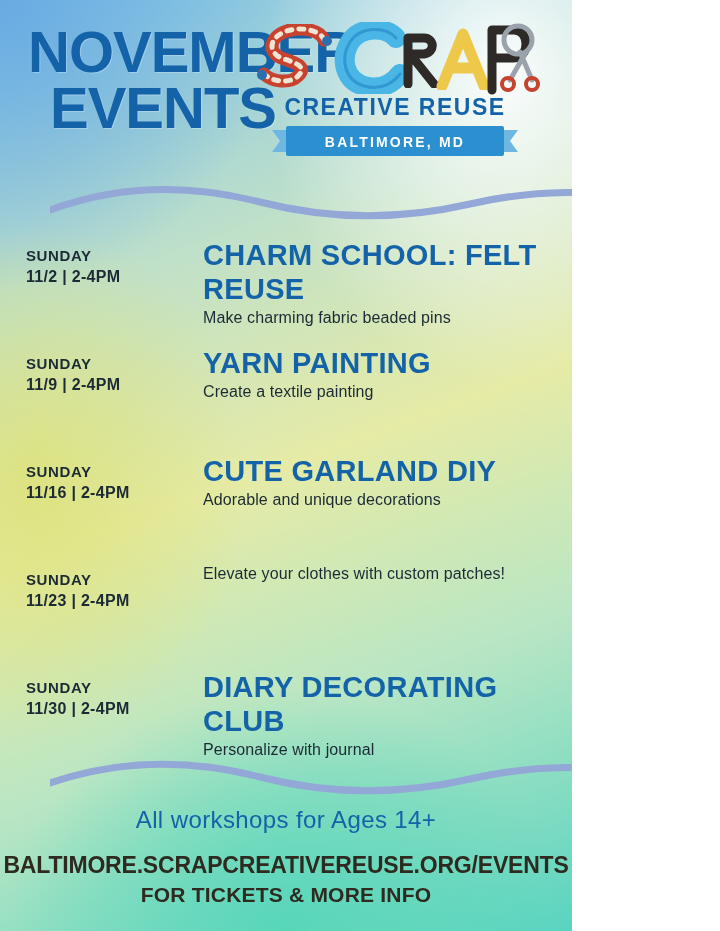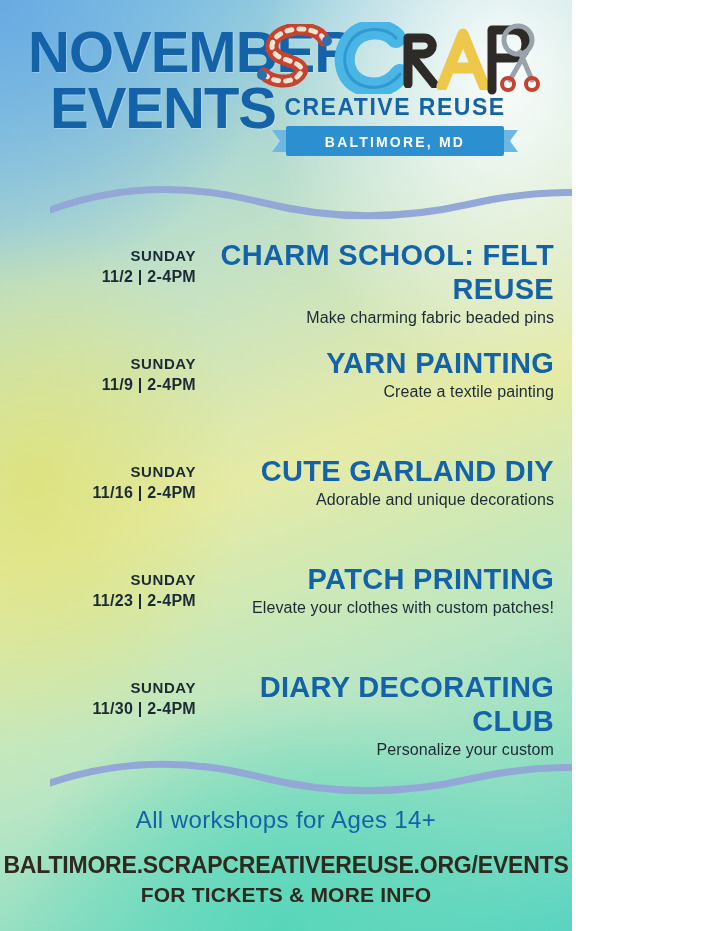--- a/index.html
+++ b/index.html
@@ -125,21 +125,20 @@
 
   
   .events {
     position: absolute;
     left: 0; right: 0;
     top: 238px;
   }
   .event {
     position: relative;
     height: 108px;
-    text-align: right;
   }
   .event .when {
     position: absolute;
     left: 26px;
     top: 8px;
     width: 170px;
     color: #1b2a34;
   }
   .when .day {
     font-weight: bold;
@@ -294,33 +293,32 @@
         <div class="desc">Adorable and unique decorations</div>
       </div>
     </div>
 
     <div class="event">
       <div class="when">
         <div class="day">SUNDAY</div>
         <div class="date">11/23 | 2-4PM</div>
       </div>
       <div class="info">
-        <div class="name">PATCH PRINTING</div>
         <div class="desc">Elevate your clothes with custom patches!</div>
       </div>
     </div>
 
     <div class="event">
       <div class="when">
         <div class="day">SUNDAY</div>
         <div class="date">11/30 | 2-4PM</div>
       </div>
       <div class="info">
         <div class="name">DIARY DECORATING CLUB</div>
-        <div class="desc">Personalize your custom</div>
+        <div class="desc">Personalize with journal</div>
       </div>
     </div>
 
   </div>
 
   <svg class="wave bottom" viewBox="0 0 620 44" preserveAspectRatio="none">
     <path d="M0 26 C 70 2, 140 2, 210 20 C 280 38, 350 38, 420 22 C 480 8, 550 6, 620 20" fill="none" stroke="#93a8d6" stroke-width="7" stroke-linecap="round"></path>
   </svg>
 
   <div class="footer">

